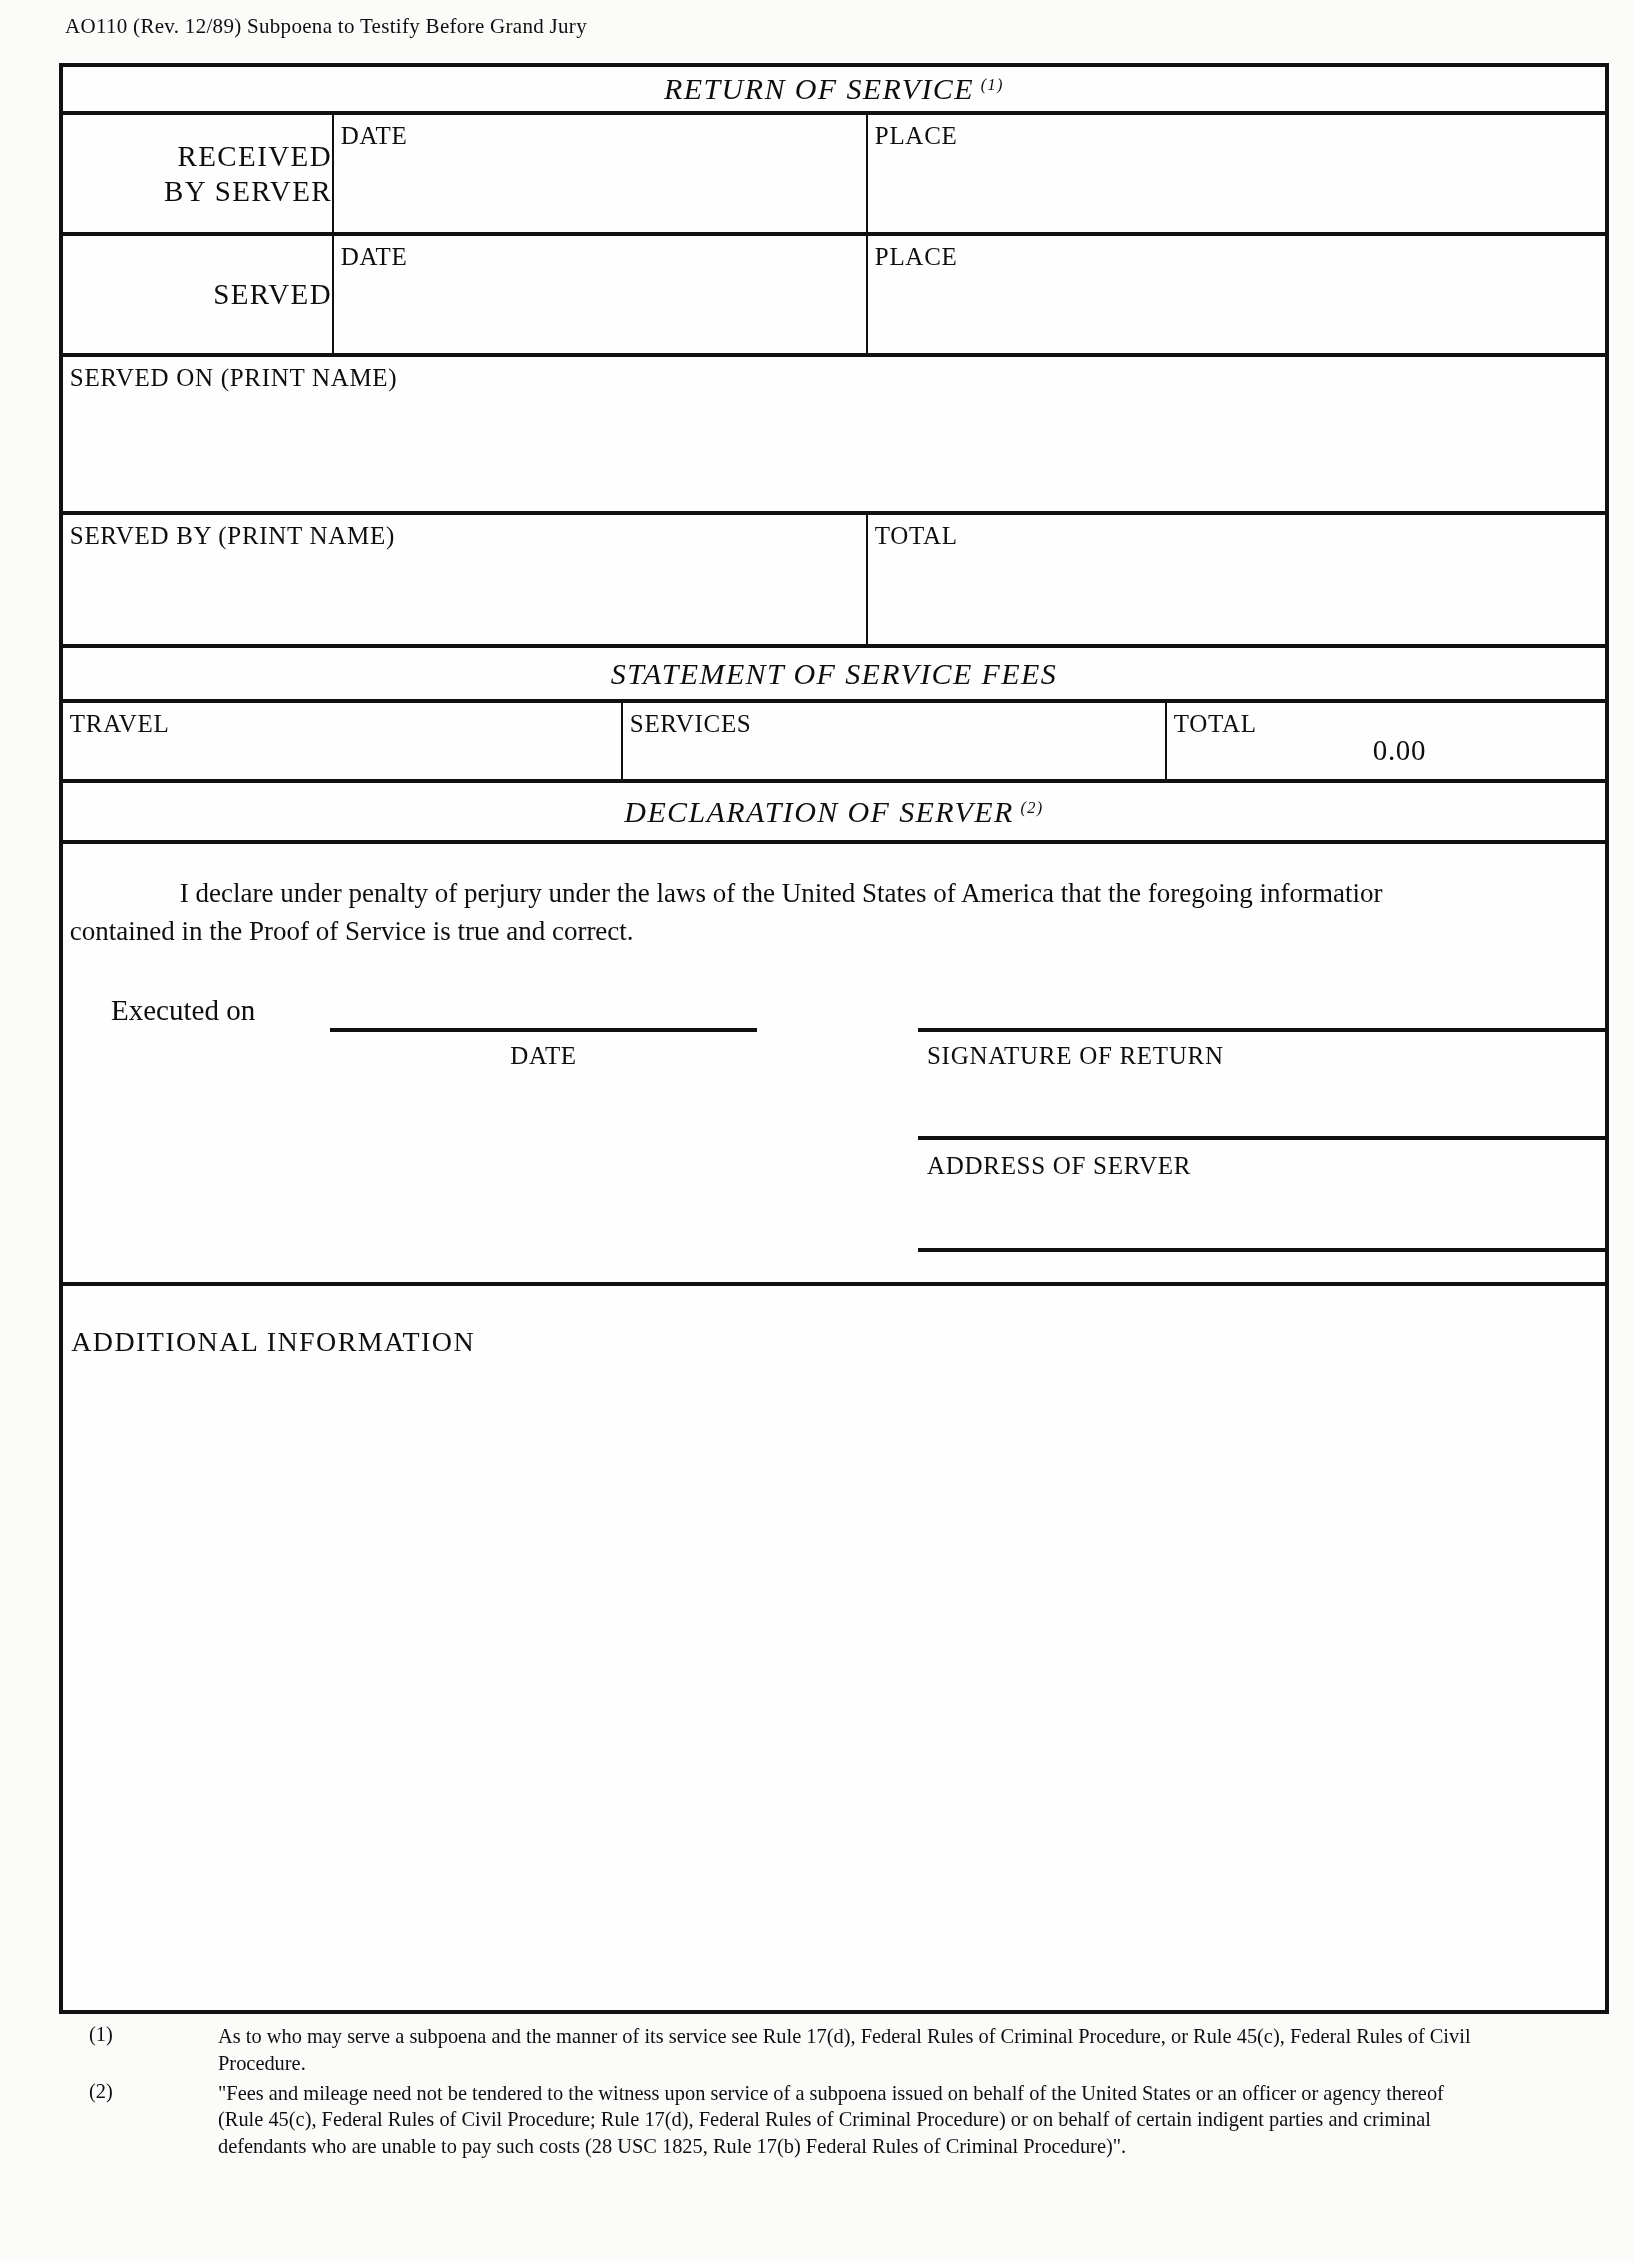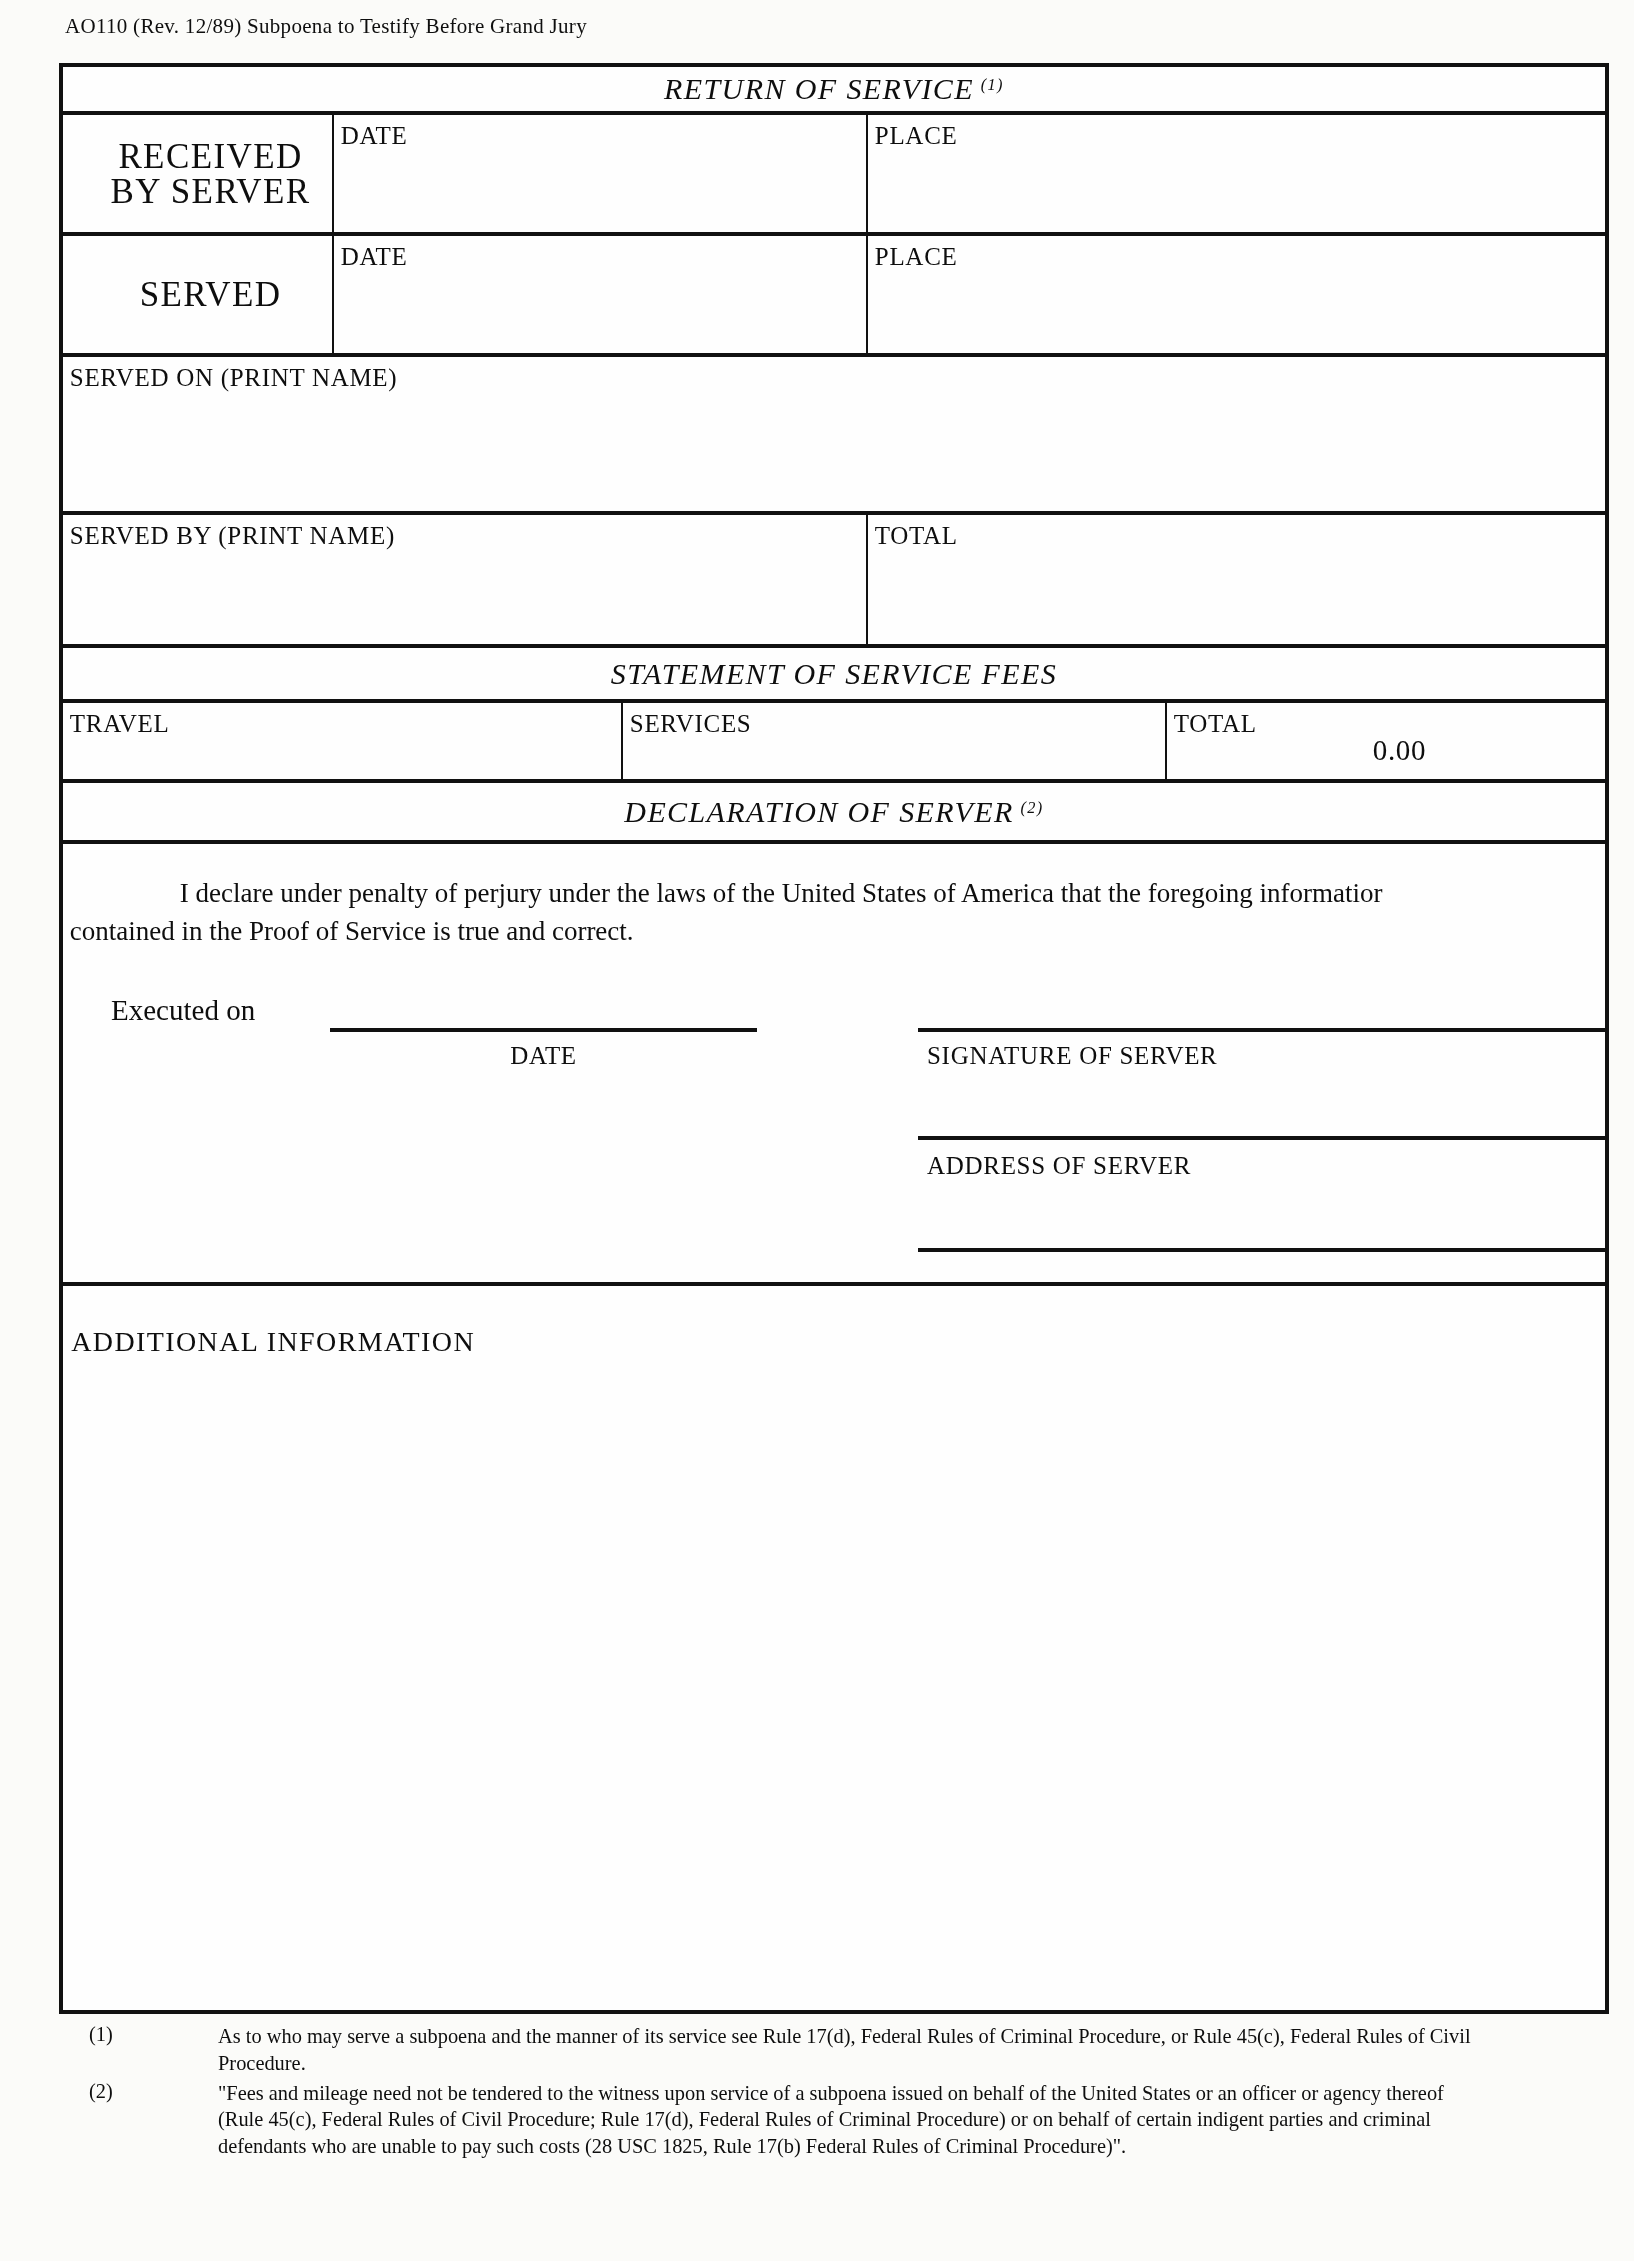--- a/index.html
+++ b/index.html
@@ -27,22 +27,22 @@
     font-size:30px; letter-spacing:1.4px; white-space:nowrap;font-style:italic;
   }
   .title-row sup { font-size:16.3px; margin-left:6.8px; transform:translateY(-4.1px); }
   .cell { position:relative; height:100%; border-left:2.7px solid #111; }
   .cell:first-child { border-left:none; }
   .cell-label {
     display:block; padding:6.8px 0 0 6.8px;
     font-size:25px; letter-spacing:0.7px; white-space:nowrap;
   }
   .center-label {
-    display:flex; flex-direction:column; align-items:center; justify-content:center;
-    height:100%; font-size:35px; letter-spacing:1.4px; line-height:35px; text-align:center;margin-left:26px;
+    display:flex; flex-direction:column; align-items:flex-end; justify-content:center;
+    height:100%; font-size:29px; letter-spacing:1.4px; line-height:35px; text-align:center;margin-left:26px;
   }
   .total-value {
     position:absolute; left:0; right:0; top:31px;
     text-align:center; padding-left:27px;
     font-size:29px; letter-spacing:0.7px;
   }
   
   .decl-box { display:block; }
   .decl-par { position:absolute; left:6.8px; right:5.4px; top:30px; font-size:27px; line-height:38px; }
   .decl-line1 { padding-left:110px; white-space:nowrap; overflow:hidden; }
@@ -146,21 +146,21 @@
 
   <div class="row decl-box" style="height:442px;">
     <div class="decl-par">
       <div class="decl-line1">I declare under penalty of perjury under the laws of the United States of America that the foregoing informatior</div>
       <div class="decl-line2">contained in the Proof of Service is true and correct.</div>
     </div>
     <span class="executed-on">Executed on</span>
     <div class="fill-line line-date"></div>
     <span class="under-label lbl-date">DATE</span>
     <div class="fill-line line-sig"></div>
-    <span class="under-label lbl-sig">SIGNATURE OF SERVER</span>
+    <span class="under-label lbl-sig">SIGNATURE OF RETURN</span>
     <div class="fill-line line-addr1"></div>
     <span class="under-label lbl-addr">ADDRESS OF SERVER</span>
     <div class="fill-line line-addr2"></div>
   </div>
 
   <div class="row" style="height:732px;">
     <div class="addl-label">ADDITIONAL INFORMATION</div>
   </div>
 
 </div>

